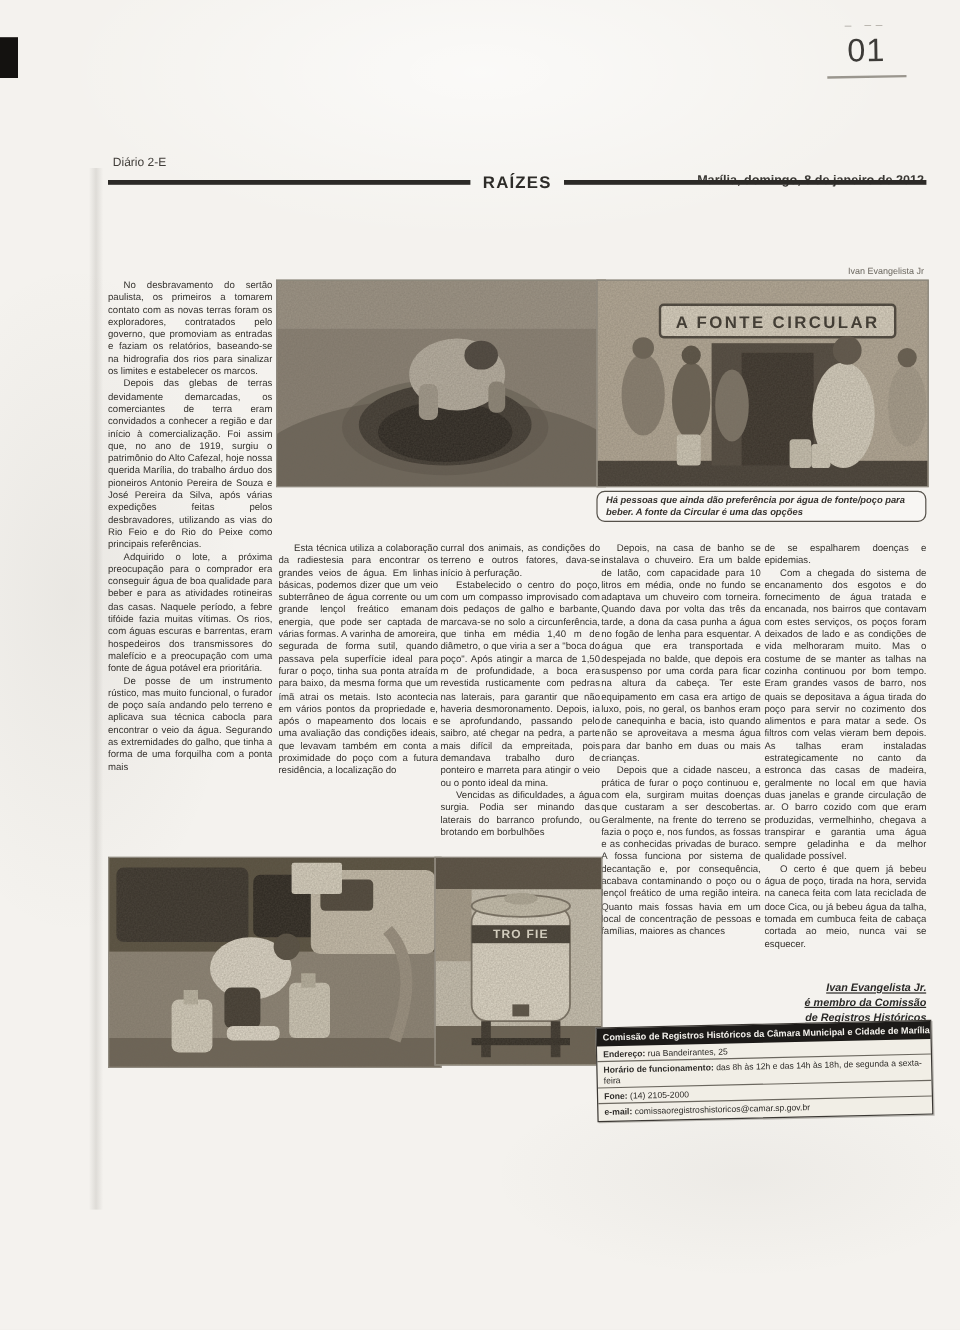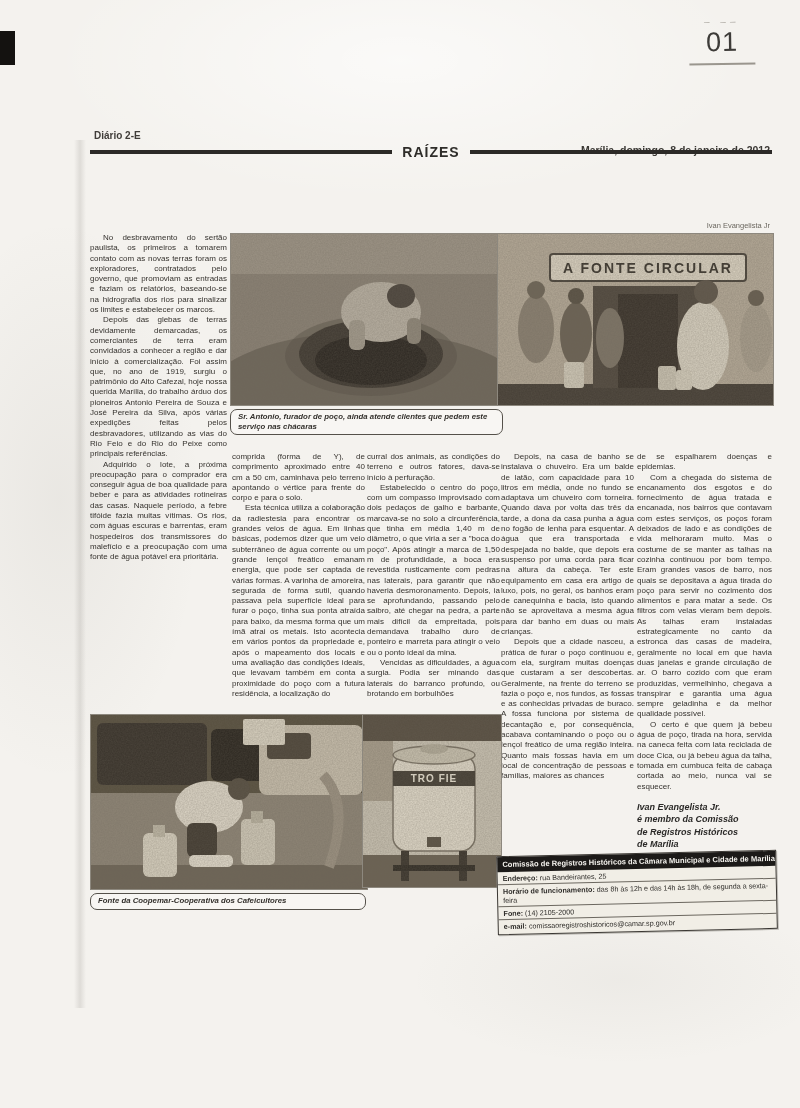--- a/index.html
+++ b/index.html
@@ -20,42 +20,42 @@
   
   .edge-mark{position:absolute;left:0;top:31px;width:15px;height:34px;background:#141210;}
   .edge-smudge{position:absolute;left:74px;top:140px;width:12px;height:868px;
     background:linear-gradient(90deg,transparent,rgba(90,85,78,0.14),transparent);}
   .page-num-block{position:absolute;right:38px;top:16px;width:80px;text-align:center;transform:rotate(-1deg);}
   .page-num-dashes{color:#aaa69f;font-size:10px;letter-spacing:4px;}
   .page-num{font-size:27px;color:#3d3b38;letter-spacing:1px;line-height:30px;}
   .page-num-rule{margin:6px auto 0;width:66px;height:2px;background:#9a968e;}
 
   
-  .hdr-masthead{position:absolute;left:94px;top:130px;font-size:10px;font-weight:bold;color:#403d39;}
+  .hdr-masthead{position:absolute;left:94px;top:130px;font-size:10px;font-weight:normal;color:#403d39;}
   .hdr-dateline{position:absolute;right:30px;top:144px;font-size:10.5px;font-weight:bold;color:#3b3935;text-align:center;}
   .hdr-ruleband{position:absolute;left:90px;top:144px;width:682px;display:flex;align-items:center;}
   .hdr-rule{flex:1;height:4px;background:#2c2a27;}
   .hdr-section{padding:0 10px;font-size:14px;font-weight:bold;letter-spacing:1px;color:#2e2c29;}
   .headline{position:absolute;left:90px;top:152px;width:690px;
     font-size:52px;font-weight:bold;letter-spacing:-1px;color:#44403b;line-height:58px;}
   .photo-credit{position:absolute;right:30px;top:221px;font-size:7.5px;color:#6b675f;}
 
   
   .col{position:absolute;overflow:hidden;color:#35322e;}
   .standfirst{font-size:12.5px;line-height:15.5px;font-weight:bold;font-style:italic;
     color:#232220;margin:0 0 9px 0;}
   .col p{margin:0;font-size:8px;line-height:10.3px;text-align:justify;text-indent:13px;}
   .col p.cont{text-indent:0;}
   #col1{left:90px;top:233px;width:137px;height:478px;}
   #col2{left:232px;top:452px;width:133px;height:260px;}
   #col3{left:367px;top:452px;width:133px;height:262px;}
   #col4{left:501px;top:452px;width:133px;height:395px;}
   #col5{left:637px;top:452px;width:135px;height:400px;}
-  .byline{margin-top:9px;font-size:9px;line-height:12.5px;
-    font-weight:bold;font-style:italic;color:#2a2927;}
+  .byline{margin-top:25px;text-align:right;font-size:9px;line-height:12.5px;
+    font-weight:bold;font-style:italic;color:#2a2927;text-decoration:underline;}
 
   
   .photo-block{position:absolute;}
   .photo{display:block;border:1px solid #8d887e;background:#9a9183;}
   .caption-box{margin-top:3px;border:1px solid #55514a;border-radius:7px;
     padding:2px 7px 3px 7px;font-size:7.8px;line-height:9.6px;
     font-weight:bold;font-style:italic;color:#33302c;background:rgba(250,249,246,0.6);}
   #photo1-block{left:230px;top:233px;width:273px;}
   #photo2-block{left:497px;top:233px;width:275px;}
   #photo3-block{left:90px;top:714px;width:276px;}
@@ -101,37 +101,37 @@
     <div class="hdr-section">RAÍZES</div>
     <div class="hdr-rule"></div>
   </div>
 
   <div class="photo-credit">Ivan Evangelista Jr</div>
 
   <div class="col" id="col1">
     <p>No desbravamento do sertão paulista, os primeiros a tomarem contato com as novas terras foram os exploradores, contratados pelo governo, que promoviam as entradas e faziam os relatórios, baseando-se na hidrografia dos rios para sinalizar os limites e estabelecer os marcos.</p>
     <p>Depois das glebas de terras devidamente demarcadas, os comerciantes de terra eram convidados a conhecer a região e dar início à comercialização. Foi assim que, no ano de 1919, surgiu o patrimônio do Alto Cafezal, hoje nossa querida Marília, do trabalho árduo dos pioneiros Antonio Pereira de Souza e José Pereira da Silva, após várias expedições feitas pelos desbravadores, utilizando as vias do Rio Feio e do Rio do Peixe como principais referências.</p>
     <p>Adquirido o lote, a próxima preocupação para o comprador era conseguir água de boa qualidade para beber e para as atividades rotineiras das casas. Naquele período, a febre tifóide fazia muitas vítimas. Os rios, com águas escuras e barrentas, eram hospedeiros dos transmissores do malefício e a preocupação com uma fonte de água potável era prioritária.</p>
+    <p>De posse de um instrumento rústico, mas muito funcional, o furador de poço saía andando pelo terreno e aplicava sua técnica cabocla para encontrar o veio da água. Segurando as extremidades do galho, que tinha a forma de uma forquilha com a ponta mais</p>
   </div>
 
   <div class="photo-block" id="photo1-block">
     <svg class="photo" width="273" height="171" viewBox="0 0 273 171" preserveAspectRatio="none">
       <rect width="273" height="171" fill="#8a8174"></rect>
       <rect width="273" height="40" fill="#9c9385"></rect>
       <ellipse cx="136" cy="160" rx="160" ry="62" fill="#6f675b"></ellipse>
       <ellipse cx="140" cy="122" rx="86" ry="40" fill="#57504575"></ellipse>
       <ellipse cx="140" cy="120" rx="72" ry="34" fill="#403a32"></ellipse>
       <ellipse cx="140" cy="126" rx="56" ry="25" fill="#2d2822"></ellipse>
       <ellipse cx="150" cy="78" rx="40" ry="30" fill="#b7afa1"></ellipse>
       <ellipse cx="170" cy="62" rx="14" ry="12" fill="#4c453d"></ellipse>
       <rect x="118" y="86" width="16" height="30" rx="6" fill="#a29a8c"></rect>
       <rect x="176" y="84" width="14" height="26" rx="6" fill="#8f8779"></rect>
       <rect width="273" height="171" filter="url(#grain)" opacity="0.4"></rect>
     </svg>
-    <div class="caption-box">Sr. Antonio, furador de poço, ainda atende clientes que pedem este serviço nas chácaras</div>
   </div>
 
   <div class="photo-block" id="photo2-block">
     <svg class="photo" width="275" height="171" viewBox="0 0 275 171" preserveAspectRatio="none">
       <rect width="275" height="171" fill="#b3a896"></rect>
       <rect x="0" y="150" width="275" height="21" fill="#463f36"></rect>
       <rect x="95" y="52" width="112" height="102" fill="#50483e"></rect>
       <rect x="120" y="60" width="60" height="94" fill="#3a332b"></rect>
       <rect x="52" y="20" width="196" height="27" rx="3" fill="#d9d1c0" stroke="#4a443b" stroke-width="2"></rect>
       <text x="150" y="39" text-anchor="middle" font-family="Liberation Sans, sans-serif" font-size="14" font-weight="bold" letter-spacing="2" fill="#3b362e">A FONTE CIRCULAR</text>
@@ -142,24 +142,24 @@
       <ellipse cx="112" cy="104" rx="14" ry="30" fill="#7d7466"></ellipse>
       <ellipse cx="205" cy="112" rx="26" ry="44" fill="#d6cfbf"></ellipse>
       <circle cx="208" cy="58" r="12" fill="#5f564a"></circle>
       <ellipse cx="258" cy="104" rx="16" ry="34" fill="#a79d8c"></ellipse>
       <circle cx="258" cy="64" r="8" fill="#675e50"></circle>
       <rect x="66" y="128" width="20" height="26" rx="3" fill="#cfc8b7"></rect>
       <rect x="160" y="132" width="18" height="24" rx="3" fill="#c9c2b1"></rect>
       <rect x="178" y="136" width="16" height="20" rx="3" fill="#d3ccbb"></rect>
       <rect width="275" height="171" filter="url(#grain)" opacity="0.4"></rect>
     </svg>
+    <div class="caption-box">Há pessoas que ainda dão preferência por água de fonte/poço para beber. A fonte da Circular é uma das opções</div>
   </div>
 
   <div class="col" id="col2">
-    <p class="cont">comprida (forma de Y), de comprimento aproximado entre 40 cm a 50 cm, caminhava pelo terreno apontando o vértice para frente do corpo e para o solo.</p>
     <p>Esta técnica utiliza a colaboração da radiestesia para encontrar os grandes veios de água. Em linhas básicas, podemos dizer que um veio subterrâneo de água corrente ou um grande lençol freático emanam energia, que pode ser captada de várias formas. A varinha de amoreira, segurada de forma sutil, quando passava pela superfície ideal para furar o poço, tinha sua ponta atraída para baixo, da mesma forma que um ímã atrai os metais. Isto acontecia em vários pontos da propriedade e, após o mapeamento dos locais e uma avaliação das condições ideais, que levavam também em conta a proximidade do poço com a futura residência, a localização do</p>
   </div>
   <div class="col" id="col3">
     <p class="cont">curral dos animais, as condições do terreno e outros fatores, dava-se início à perfuração.</p>
     <p>Estabelecido o centro do poço, com um compasso improvisado com dois pedaços de galho e barbante, marcava-se no solo a circunferência, que tinha em média 1,40 m de diâmetro, o que viria a ser a "boca do poço". Após atingir a marca de 1,50 m de profundidade, a boca era revestida rusticamente com pedras nas laterais, para garantir que não haveria desmoronamento. Depois, ia se aprofundando, passando pelo saibro, até chegar na pedra, a parte mais difícil da empreitada, pois demandava trabalho duro de ponteiro e marreta para atingir o veio ou o ponto ideal da mina.</p>
     <p>Vencidas as dificuldades, a água surgia. Podia ser minando das laterais do barranco profundo, ou brotando em borbulhões</p>
   </div>
   <div class="col" id="col4">
     <p>Depois, na casa de banho se instalava o chuveiro. Era um balde de latão, com capacidade para 10 litros em média, onde no fundo se adaptava um chuveiro com torneira. Quando dava por volta das três da tarde, a dona da casa punha a água no fogão de lenha para esquentar. A água que era transportada e despejada no balde, que depois era suspenso por uma corda para ficar na altura da cabeça. Ter este equipamento em casa era artigo de luxo, pois, no geral, os banhos eram de canequinha e bacia, isto quando não se aproveitava a mesma água para dar banho em duas ou mais crianças.</p>
     <p>Depois que a cidade nasceu, a prática de furar o poço continuou e, com ela, surgiram muitas doenças que custaram a ser descobertas. Geralmente, na frente do terreno se fazia o poço e, nos fundos, as fossas e as conhecidas privadas de buraco. A fossa funciona por sistema de decantação e, por consequência, acabava contaminando o poço ou o lençol freático de uma região inteira. Quanto mais fossas havia em um local de concentração de pessoas e famílias, maiores as chances</p>
@@ -190,21 +190,20 @@
       <rect x="96" y="108" width="30" height="34" rx="6" fill="#433c32"></rect>
       <circle cx="148" cy="74" r="11" fill="#564e41"></circle>
       <rect x="98" y="140" width="44" height="12" rx="5" fill="#e0d9ca"></rect>
       <rect x="150" y="104" width="34" height="46" rx="5" fill="#cfc8b7"></rect>
       <rect x="160" y="96" width="12" height="12" fill="#b8b19f"></rect>
       <rect x="52" y="118" width="34" height="44" rx="6" fill="#d6cfbe"></rect>
       <rect x="62" y="110" width="12" height="12" fill="#bdb6a4"></rect>
       <path d="M232,60 q28,30 6,92" stroke="#9b9181" stroke-width="10" fill="none"></path>
       <rect width="276" height="174" filter="url(#grain)" opacity="0.4"></rect>
     </svg>
-    <div class="caption-box">Fonte da Coopemar-Cooperativa dos Cafeicultores</div>
   </div>
 
   <div class="photo-block" id="photo4-block">
     <svg class="photo" width="138" height="172" viewBox="0 0 138 172" preserveAspectRatio="none">
       <rect width="138" height="172" fill="#c8c1b1"></rect>
       <rect width="138" height="26" fill="#584f42"></rect>
       <rect x="0" y="26" width="30" height="60" fill="#a79d8b"></rect>
       <rect x="0" y="140" width="138" height="32" fill="#6b6253"></rect>
       <rect x="30" y="40" width="82" height="96" rx="14" fill="#ded7c7" stroke="#7b7365" stroke-width="1.5"></rect>
       <ellipse cx="71" cy="40" rx="41" ry="9" fill="#c7c0ae" stroke="#7b7365" stroke-width="1.5"></ellipse>

